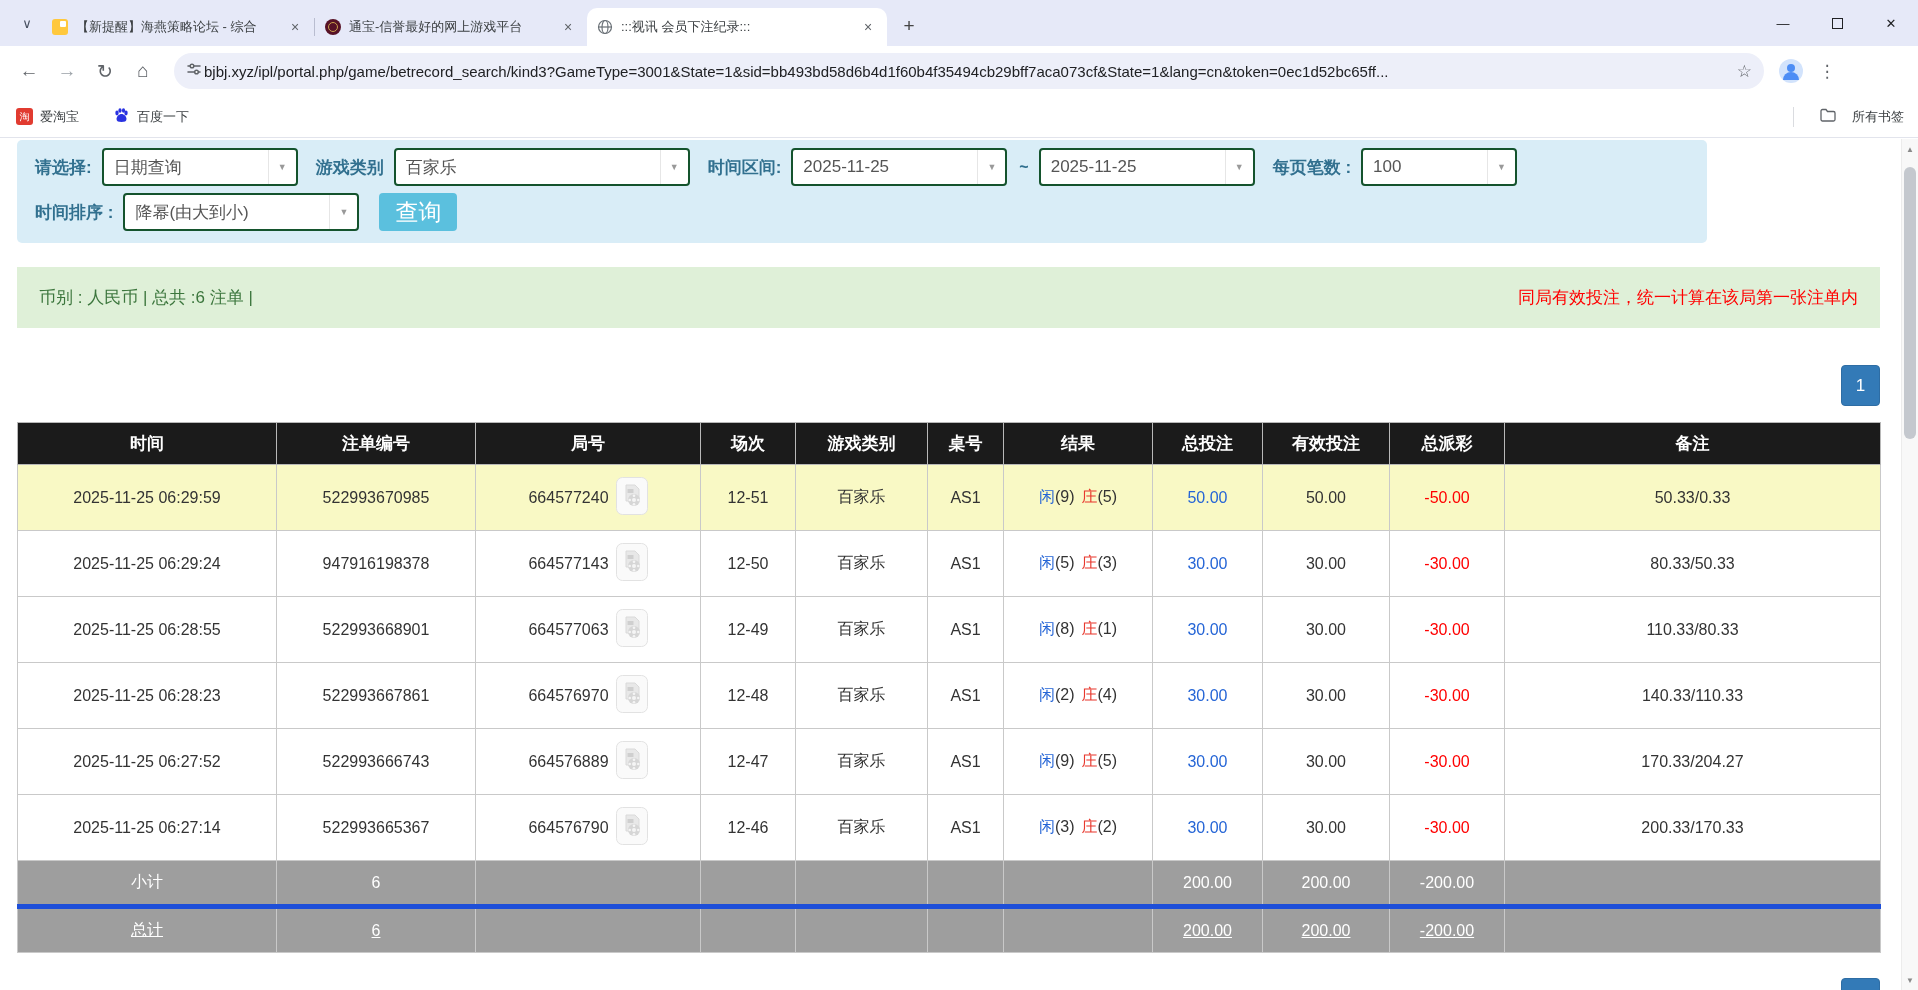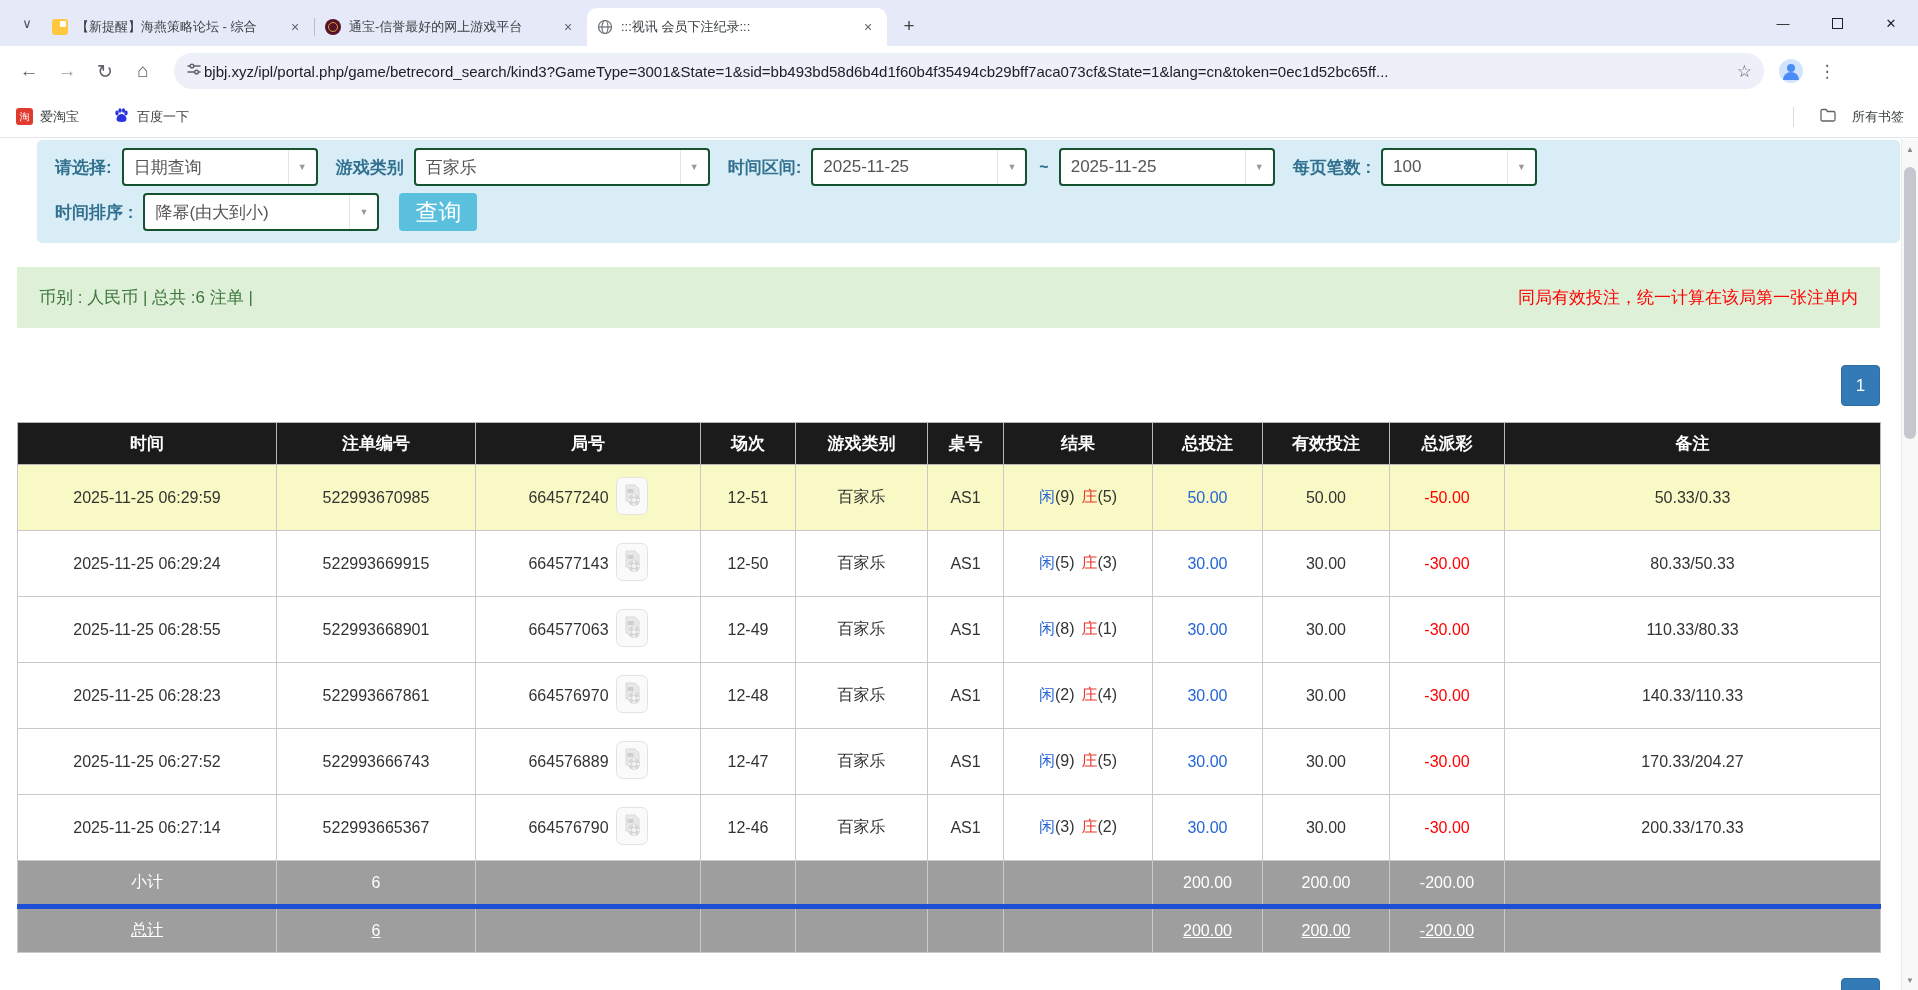--- a/index.html
+++ b/index.html
@@ -48,22 +48,22 @@
     border-bottom:1px solid #E2E4EC; display:flex; align-items:center; padding:0 16px; }
   .bm-item { display:flex; align-items:center; gap:7px; font-size:13px; color:#3c4043; margin-right:34px; }
   .bm-tao { width:17px; height:17px; background:#E13B30; border-radius:3px; color:#fff; font-size:10px;
     display:flex; align-items:center; justify-content:center; }
   .bm-right { position:absolute; right:14px; display:flex; align-items:center; gap:16px; font-size:13px; color:#3c4043; }
   .bm-vdiv { width:1px; height:20px; background:#dadce0; margin-right:10px; }
 
   
   .content { position:absolute; top:139px; left:0; width:1918px; height:851px; background:#fff; overflow:hidden; }
 
-  .filter-panel { position:absolute; top:1px; left:17px; width:1863px; height:103px;
-    background:#D9EDF7; border-radius:5px; padding:8px 14px;margin-left:20px; }
+  .filter-panel { position:absolute; top:1px; left:17px; width:1690px; height:103px;
+    background:#D9EDF7; border-radius:5px; padding:8px 14px; }
   .frow { display:flex; align-items:center; margin-bottom:7px; }
   .flabel { color:#31708F; font-weight:bold; font-size:17px; margin:0 10px 0 4px; white-space:nowrap; }
   .sel { display:flex; align-items:stretch; background:#fff; border:2px solid #14532d;
     border-radius:4px; height:38px; margin-right:14px; }
   .sel .val { flex:1; display:flex; align-items:center; padding:0 10px; color:#555; font-size:17px; white-space:nowrap; overflow:hidden; }
   .sel .caret { width:28px; display:flex; align-items:center; justify-content:center;
     border-left:1px solid #e6e6e6; color:#999; font-size:9px; }
   .tilde { color:#31708F; font-weight:bold; font-size:16px; margin:0 10px 0 -2px; }
   .btn-search { background:#5BC0DE; color:#fff; border:none; border-radius:4px;
     width:78px; height:38px; font-size:23px; margin-left:6px; }
@@ -283,21 +283,21 @@
           <td>百家乐</td>
           <td>AS1</td>
           <td class="result-cell"><span class="res-player">闲</span><span class="res-num">(9)</span><span class="res-banker">庄</span><span class="res-num">(5)</span></td>
           <td class="blue-text">50.00</td>
           <td>50.00</td>
           <td class="red-text">-50.00</td>
           <td>50.33/0.33</td>
         </tr>
         <tr class="data-row">
           <td>2025-11-25 06:29:24</td>
-          <td>522993669915</td>
+          <td>947916198378</td>
           <td class="round-cell"><span class="round-wrap">
               <span>664577143</span>
   <span class="video-btn"><svg width="32" height="38" viewBox="0 0 32 38">
                   <rect x="0.5" y="0.5" width="31" height="37" rx="6" fill="#FAFAFA" stroke="#E2E2E2"></rect>
                   <path d="M10 8 h9 l4 4 v12 h-13 z" fill="#E8E8E8" stroke="#DADADA"></path>
                   <rect x="11.5" y="12" width="6" height="4" fill="#CFCFCF"></rect>
                   <circle cx="18" cy="23" r="6" fill="#D6D6D6"></circle>
                   <circle cx="18" cy="23" r="2" fill="#F5F5F5"></circle>
                   <circle cx="18" cy="18.7" r="1.3" fill="#F5F5F5"></circle>
                   <circle cx="18" cy="27.3" r="1.3" fill="#F5F5F5"></circle>

